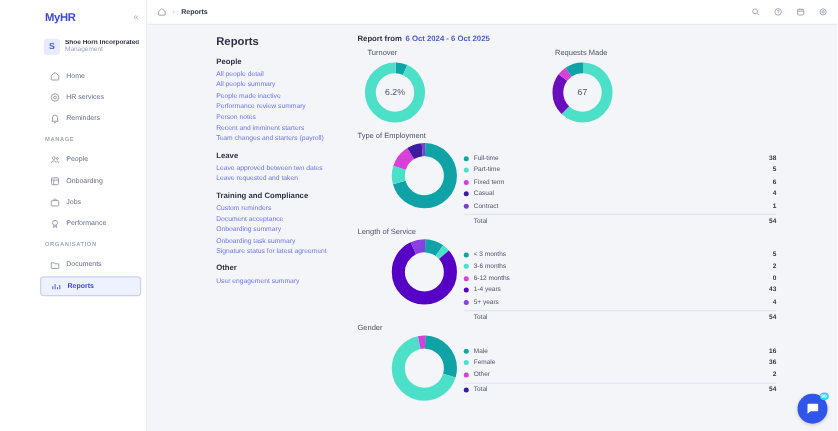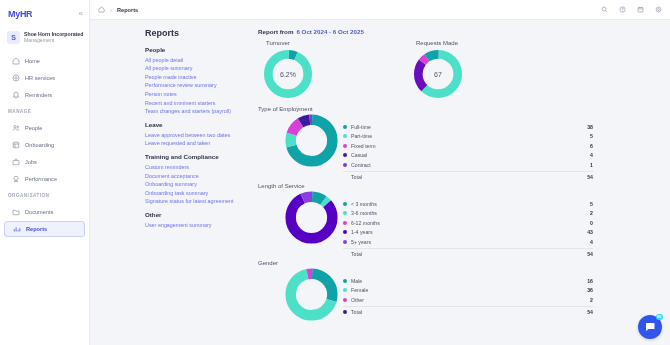--- a/index.html
+++ b/index.html
@@ -2,21 +2,21 @@
 <html><head>
 <meta charset="utf-8">
 <style>
   * { box-sizing: border-box; margin: 0; padding: 0; }
   html, body {
     width: 670px; height: 345px;
     font-family: "Liberation Sans", sans-serif;
     background: #ffffff;
     overflow: hidden;
   }
-  .app { display: flex; width: 670px; height: 345px; }
+  .app { display: flex; width: 670px; height: 345px; padding-left: 28px; }
 
   
   .sidebar {
     width: 90px; height: 345px; background: #ffffff;
     border-right: 1px solid #e8eaf0;
     display: flex; flex-direction: column;
     padding: 0; flex: 0 0 90px;
   }
   .brand-row {
     height: 20px; display: flex; align-items: center;

